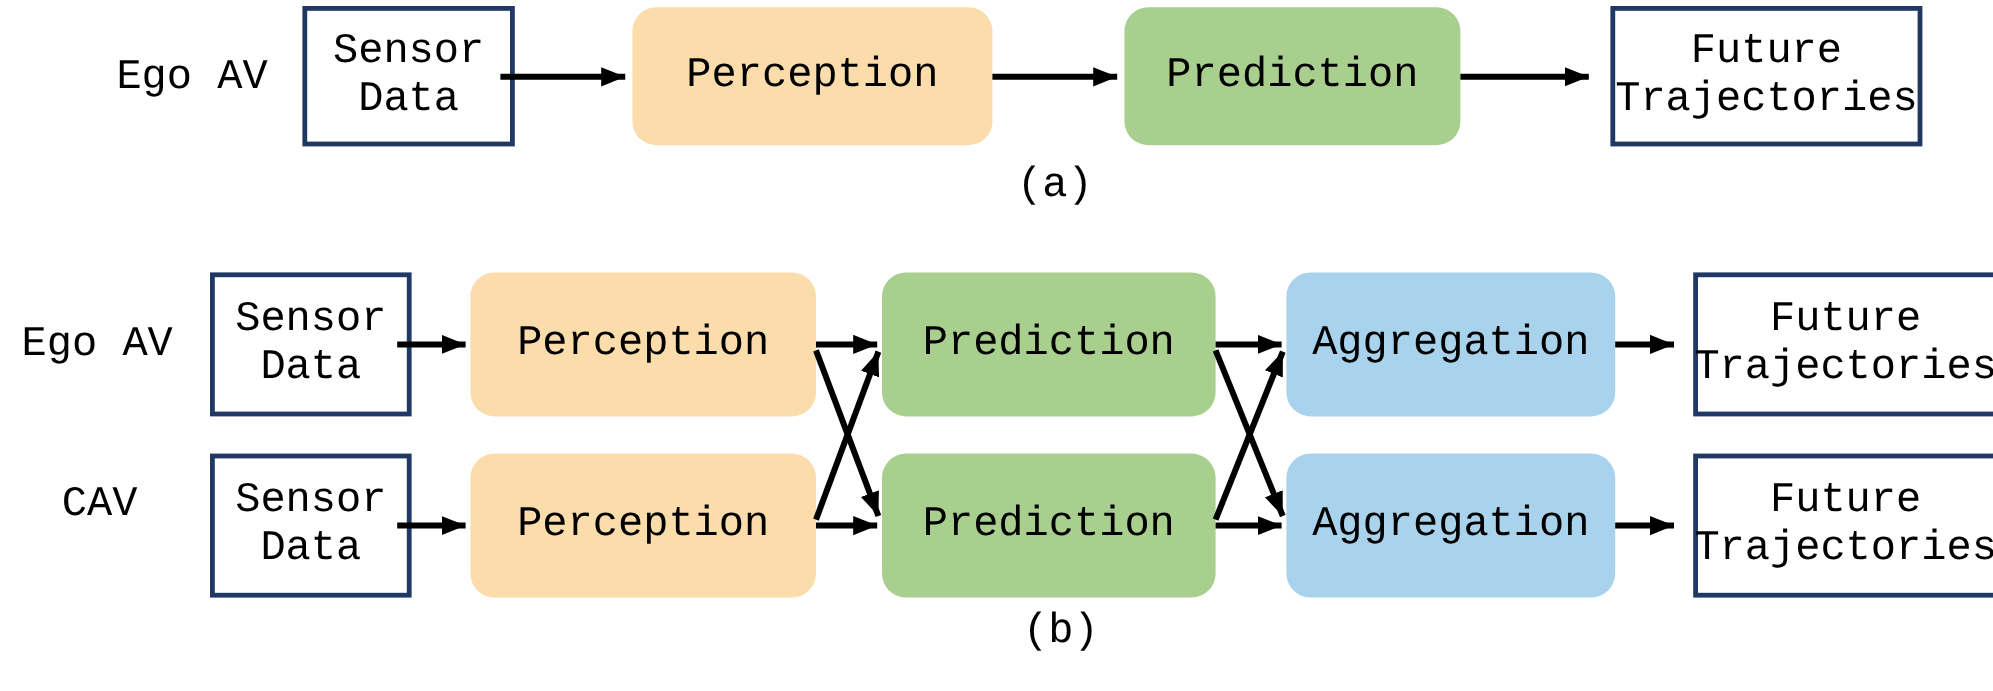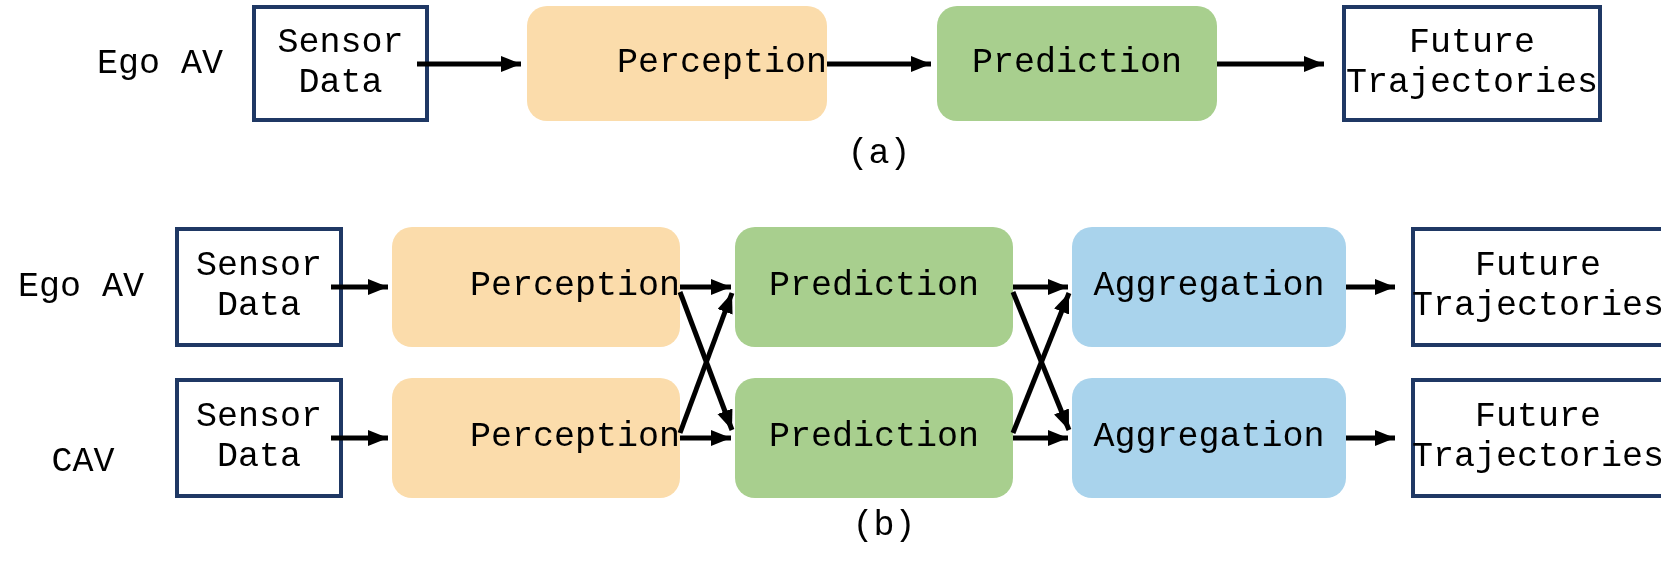--- a/index.html
+++ b/index.html
@@ -25,21 +25,21 @@
     white-space: pre-line;
     text-align: center;
     display: block;
   }
   .plain {
     background: var(--box-fill, #ffffff);
     border: 4px solid var(--box-border, #1f3864);
     margin-left: 12px;
   }
   .stage { border-radius: 20px; }
-  .stage.perception  { background: var(--perception-fill, #fbdcab); justify-content: flex-end; }
+  .stage.perception  { background: var(--perception-fill, #fbdcab); }
   .stage.prediction  { background: var(--prediction-fill, #a8cf8e); }
   .stage.aggregation { background: var(--aggregation-fill, #a9d3ec); }
   .actor, .caption {
     position: absolute;
     font-size: 35px;
     text-align: center;
     line-height: 1.15;
   }
   svg.arrows {
     position: absolute;
@@ -101,21 +101,21 @@
 
     <div class="node stage aggregation" style="left:1072px; top:227px; width:274px; height:120px;">
       <span class="lbl">Aggregation</span>
     </div>
 
     <div class="node plain" style="left:1399px; top:227px; width:254px; height:120px;">
       <span class="lbl">Future
 Trajectories</span>
     </div>
 
-    <div class="actor" style="left:3px; top:442px; width:160px;">CAV</div>
+    <div class="actor" style="left:3px; top:400px; width:160px;">CAV</div>
 
     <div class="node plain" style="left:163px; top:378px; width:168px; height:120px;">
       <span class="lbl">Sensor
 Data</span>
     </div>
 
     <div class="node stage perception" style="left:392px; top:378px; width:288px; height:120px;">
       <span class="lbl">Perception</span>
     </div>
 

